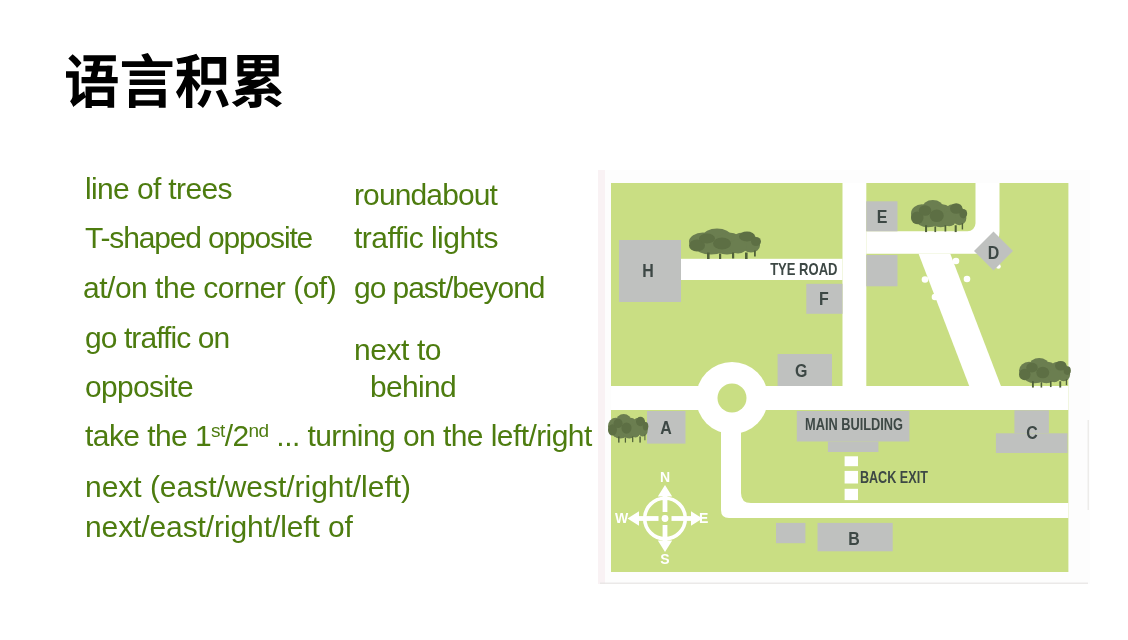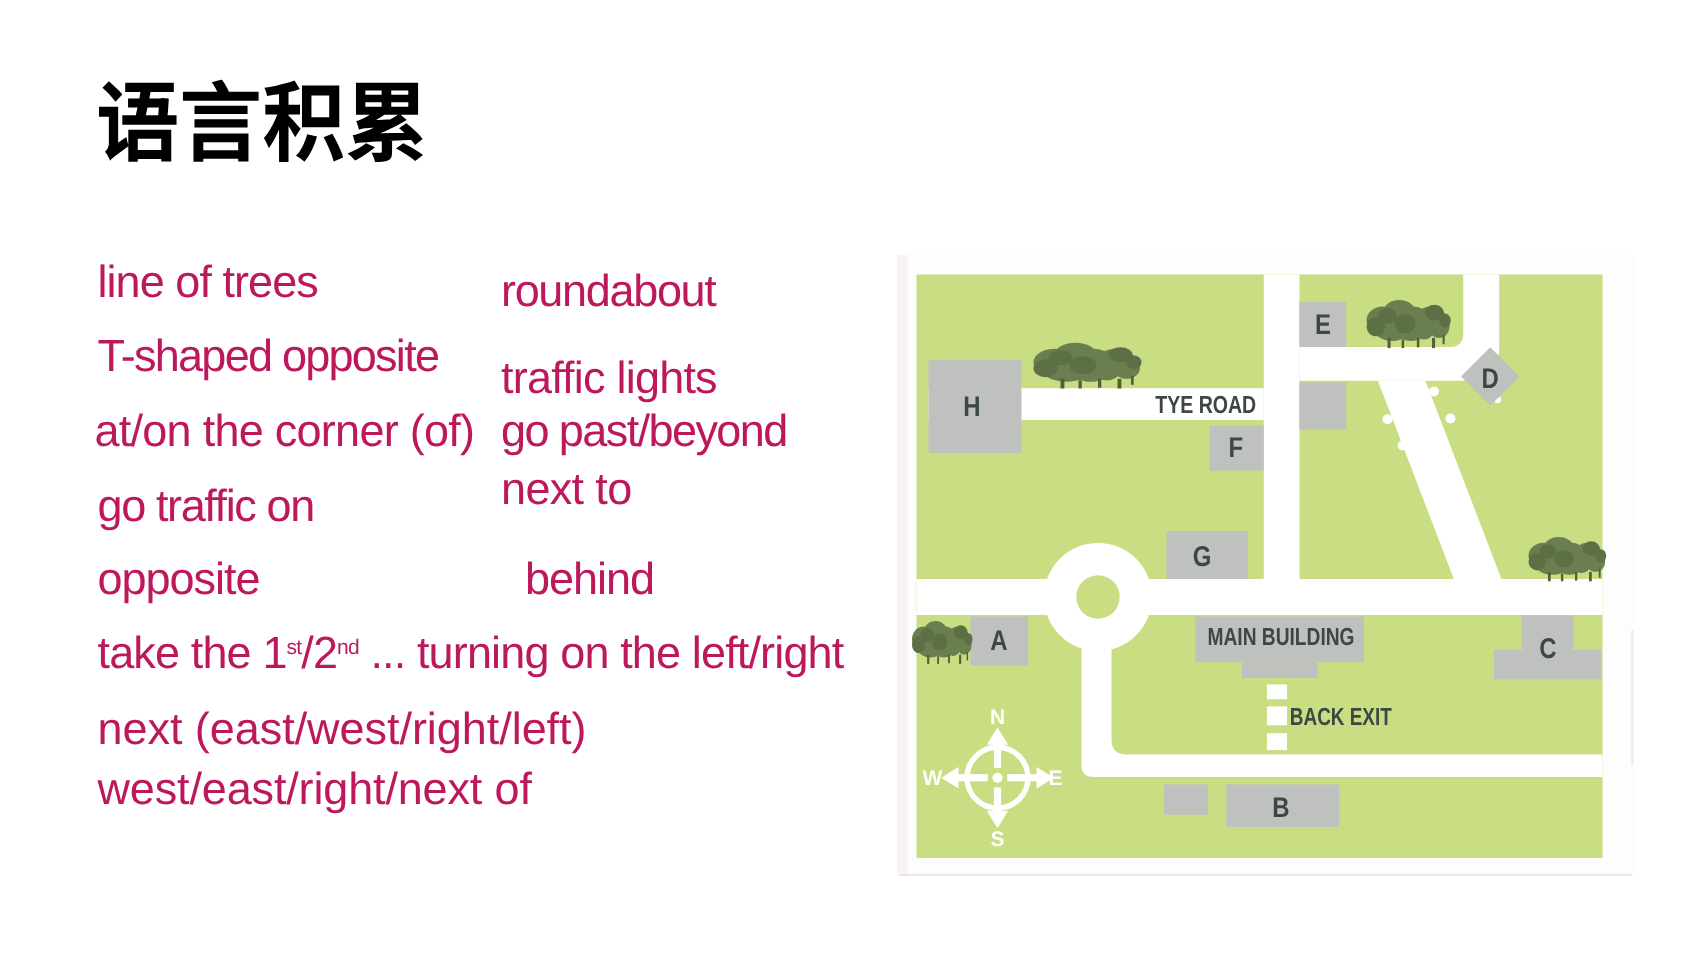--- a/index.html
+++ b/index.html
@@ -1,40 +1,40 @@
 <!DOCTYPE html>
 <html><head><meta charset="utf-8"><style>
 html,body{margin:0;padding:0;}
 body{width:1128px;height:640px;background:#fff;position:relative;overflow:hidden;
 font-family:"Liberation Sans",sans-serif;}
-.ln{position:absolute;font-size:30px;color:#be185d;white-space:pre;line-height:30px;}
-sup{font-size:14px;position:relative;top:0em;vertical-align:baseline;line-height:0;}
+.ln{position:absolute;font-size:30px;color:#4d7c0f;white-space:pre;line-height:30px;margin-left:20px;}
+sup{font-size:19px;position:relative;top:0em;vertical-align:baseline;line-height:0;}
 sup span{position:relative;top:-9px;}
 </style></head><body>
 <svg style="position:absolute;left:66px;top:53px" width="216" height="55" viewBox="35.3 -855.3 3900.9 946.2" preserveAspectRatio="none" fill="#000">
 <path d="M351 -817H936V-713H351ZM316 -444H969V-337H316ZM388 -278H905V86H785V-175H502V89H388ZM448 -47H837V56H448ZM546 -777 666 -765Q654 -702 640 -630Q625 -559 610 -493Q596 -427 583 -378H460Q471 -417 483 -466Q494 -515 506 -569Q518 -622 528 -676Q538 -729 546 -777ZM385 -637H791V-535H385ZM761 -637H773L791 -642L875 -636Q873 -572 867 -507Q861 -441 855 -386L743 -394Q747 -432 751 -475Q755 -518 757 -558Q760 -597 761 -625ZM77 -762 154 -835Q181 -813 213 -785Q244 -758 272 -731Q300 -704 316 -682L234 -599Q218 -622 192 -650Q166 -679 135 -709Q105 -738 77 -762ZM35 -543H217V-428H35ZM168 76 146 -31 173 -69 364 -196Q369 -172 377 -142Q386 -111 393 -93Q328 -47 287 -18Q245 12 221 29Q198 47 186 57Q175 68 168 76ZM168 76Q163 62 153 42Q142 22 130 3Q118 -15 108 -27Q123 -39 139 -63Q154 -87 154 -120V-543H266V-34Q266 -34 251 -23Q236 -12 217 6Q198 23 183 42Q168 60 168 76Z"></path>
 <path d="M1253 -44H1756V54H1253ZM1185 -398H1824V-304H1185ZM1185 -555H1824V-460H1185ZM1046 -714H1957V-613H1046ZM1173 -235H1835V86H1711V-135H1291V89H1173ZM1394 -825 1514 -855Q1540 -822 1565 -781Q1590 -740 1602 -708L1474 -676Q1465 -705 1442 -748Q1419 -790 1394 -825Z"></path>
 <path d="M2203 -758H2317V90H2203ZM2038 -567H2455V-455H2038ZM2207 -522 2279 -489Q2263 -434 2242 -376Q2220 -317 2194 -261Q2168 -205 2139 -155Q2110 -105 2079 -68Q2071 -94 2053 -128Q2035 -162 2021 -185Q2058 -226 2095 -283Q2131 -340 2160 -403Q2189 -466 2207 -522ZM2389 -844 2453 -746Q2397 -726 2330 -711Q2263 -696 2193 -685Q2124 -675 2059 -667Q2056 -687 2046 -714Q2036 -741 2027 -761Q2091 -770 2156 -782Q2222 -795 2283 -811Q2343 -826 2389 -844ZM2313 -443Q2321 -436 2337 -421Q2353 -406 2372 -387Q2391 -368 2409 -349Q2428 -329 2442 -314Q2457 -299 2463 -291L2397 -193Q2387 -212 2370 -240Q2354 -268 2334 -297Q2315 -326 2297 -352Q2279 -379 2265 -396ZM2739 -194 2845 -233Q2871 -190 2897 -141Q2923 -93 2943 -46Q2964 1 2974 38L2860 84Q2851 48 2832 0Q2813 -48 2789 -99Q2765 -150 2739 -194ZM2542 -228 2661 -201Q2636 -118 2596 -40Q2555 37 2508 89Q2497 79 2479 66Q2461 52 2442 40Q2422 27 2407 19Q2453 -25 2488 -91Q2523 -158 2542 -228ZM2593 -672V-423H2807V-672ZM2479 -786H2928V-309H2479Z"></path>
 <path d="M3438 -777H3554V-501H3438ZM3611 -64 3699 -125Q3737 -108 3782 -83Q3826 -59 3867 -35Q3909 -10 3936 11L3842 79Q3818 58 3779 33Q3740 7 3696 -18Q3651 -44 3611 -64ZM3251 -124 3359 -78Q3326 -51 3285 -23Q3243 5 3200 30Q3157 55 3119 73Q3108 62 3092 47Q3076 32 3059 17Q3041 3 3028 -6Q3088 -28 3149 -60Q3210 -92 3251 -124ZM3242 -593V-542H3759V-593ZM3242 -729V-679H3759V-729ZM3129 -819H3877V-451H3129ZM3648 -296 3734 -354Q3771 -328 3808 -296Q3845 -264 3878 -232Q3911 -199 3931 -172L3841 -105Q3821 -134 3789 -168Q3757 -203 3720 -236Q3683 -270 3648 -296ZM3118 -119Q3117 -130 3112 -148Q3107 -165 3101 -185Q3095 -205 3090 -219Q3119 -222 3150 -231Q3182 -240 3227 -256Q3252 -265 3299 -283Q3346 -302 3406 -330Q3466 -357 3530 -391Q3594 -425 3653 -463L3741 -392Q3607 -313 3467 -257Q3327 -201 3193 -161V-158Q3193 -158 3181 -154Q3170 -151 3156 -145Q3141 -139 3130 -133Q3118 -126 3118 -119ZM3118 -119 3118 -196 3186 -231 3811 -251Q3813 -230 3818 -204Q3824 -179 3828 -163Q3680 -156 3572 -152Q3465 -147 3391 -143Q3317 -140 3269 -137Q3221 -135 3192 -132Q3163 -130 3147 -127Q3131 -124 3118 -119ZM3164 -280Q3162 -291 3157 -309Q3151 -327 3145 -346Q3138 -366 3133 -379Q3150 -382 3168 -388Q3186 -394 3207 -404Q3223 -411 3256 -428Q3290 -445 3330 -470Q3370 -495 3406 -524L3507 -473Q3442 -428 3371 -390Q3300 -353 3234 -329V-326Q3234 -326 3224 -322Q3213 -318 3199 -311Q3185 -304 3175 -296Q3164 -288 3164 -280ZM3164 -280 3163 -353 3216 -383 3570 -400Q3558 -382 3546 -356Q3534 -331 3528 -316Q3418 -309 3351 -304Q3283 -299 3246 -295Q3210 -291 3192 -288Q3174 -285 3164 -280ZM3440 -200H3564V-25Q3564 15 3554 38Q3544 61 3513 74Q3483 86 3445 88Q3407 91 3358 91Q3354 66 3341 36Q3329 6 3317 -16Q3338 -15 3359 -15Q3381 -14 3398 -15Q3415 -15 3422 -15Q3432 -16 3436 -18Q3440 -21 3440 -29Z"></path>
 
 </svg>
 
 <div class="ln" style="left:65px;top:173.6px;letter-spacing:-0.63px" id="l1a">line of trees</div>
 <div class="ln" style="left:334px;top:180px;letter-spacing:-0.88px" id="l1b">roundabout</div>
 <div class="ln" style="left:65px;top:223.1px;letter-spacing:-1.16px" id="l2a">T-shaped opposite</div>
-<div class="ln" style="left:334px;top:238px;letter-spacing:-0.52px" id="l2b">traffic lights</div>
+<div class="ln" style="left:334px;top:223px;letter-spacing:-0.52px" id="l2b">traffic lights</div>
 <div class="ln" style="left:63px;top:272.6px;letter-spacing:-0.49px" id="l3a">at/on the corner (of)</div>
 <div class="ln" style="left:334px;top:272.6px;letter-spacing:-1.05px" id="l3b">go past/beyond</div>
 <div class="ln" style="left:65px;top:322.6px;letter-spacing:-0.92px" id="l4a">go traffic on</div>
-<div class="ln" style="left:334px;top:312px;letter-spacing:-0.43px" id="l4b">next to</div>
+<div class="ln" style="left:334px;top:335px;letter-spacing:-0.43px" id="l4b">next to</div>
 <div class="ln" style="left:65px;top:371.6px;letter-spacing:-0.68px" id="l5a">opposite</div>
 <div class="ln" style="left:350px;top:371.6px;letter-spacing:-0.69px" id="l5b">behind</div>
 <div class="ln" style="left:65px;top:420.6px;letter-spacing:-0.57px" id="l6">take the 1<sup><span>st</span></sup>/2<sup><span>nd</span></sup> ... turning on the left/right</div>
 <div class="ln" style="left:65px;top:471.6px;letter-spacing:-0.03px" id="l7">next (east/west/right/left)</div>
-<div class="ln" style="left:65px;top:512.1px;letter-spacing:-0.10px" id="l8">west/east/right/next of</div>
+<div class="ln" style="left:65px;top:512.1px;letter-spacing:-0.10px" id="l8">next/east/right/left of</div>
 
 <svg style="position:absolute;left:598px;top:170px" width="492" height="414" viewBox="0 0 492 414">
 <defs>
 <g id="trees">
 <g fill="#6b7e50">
 <ellipse cx="14" cy="14" rx="14" ry="9"></ellipse>
 <ellipse cx="28" cy="9" rx="14" ry="8"></ellipse>
 <ellipse cx="40" cy="14" rx="13" ry="9"></ellipse>
 <ellipse cx="22" cy="19" rx="16" ry="8"></ellipse>
 <ellipse cx="38" cy="20" rx="12" ry="7"></ellipse>

